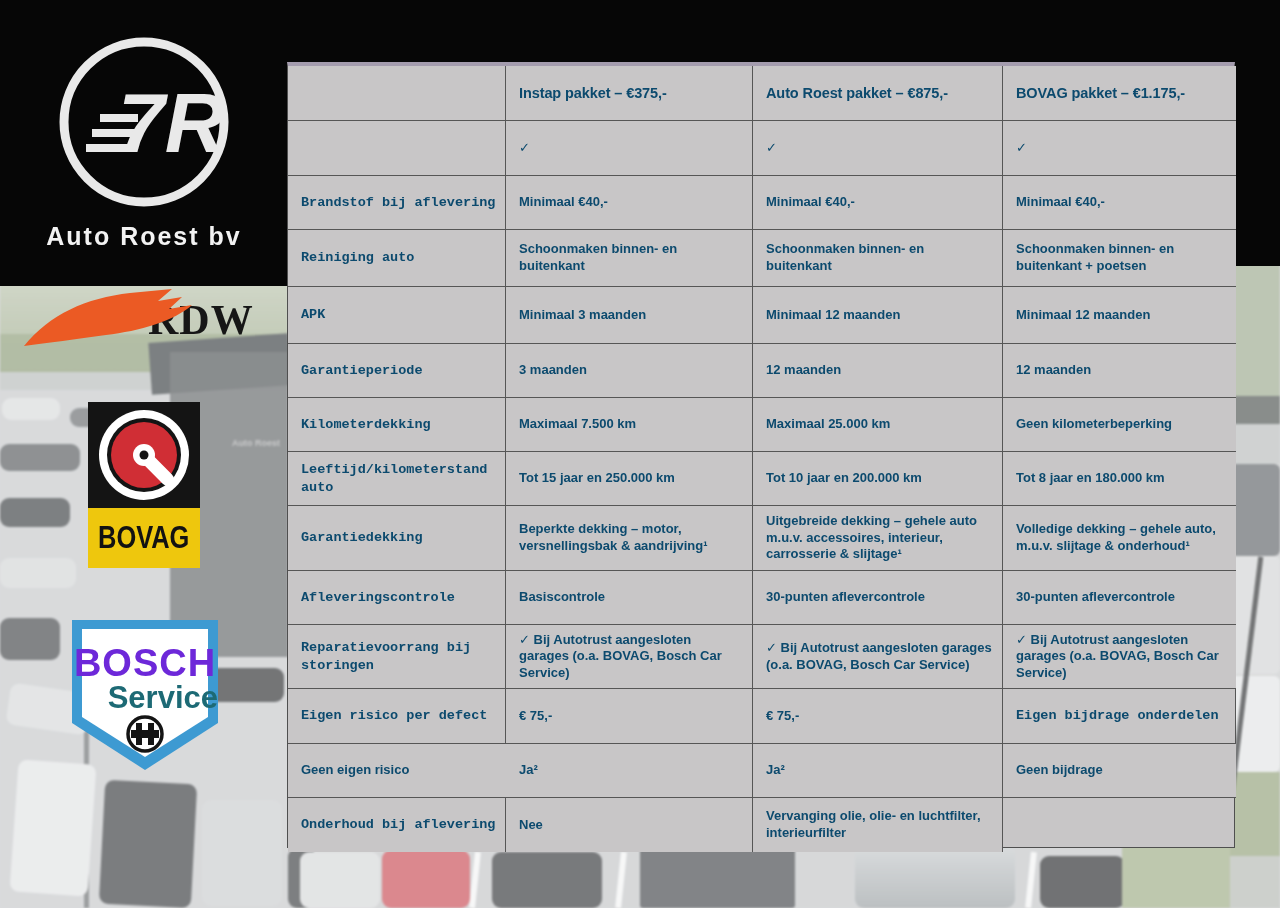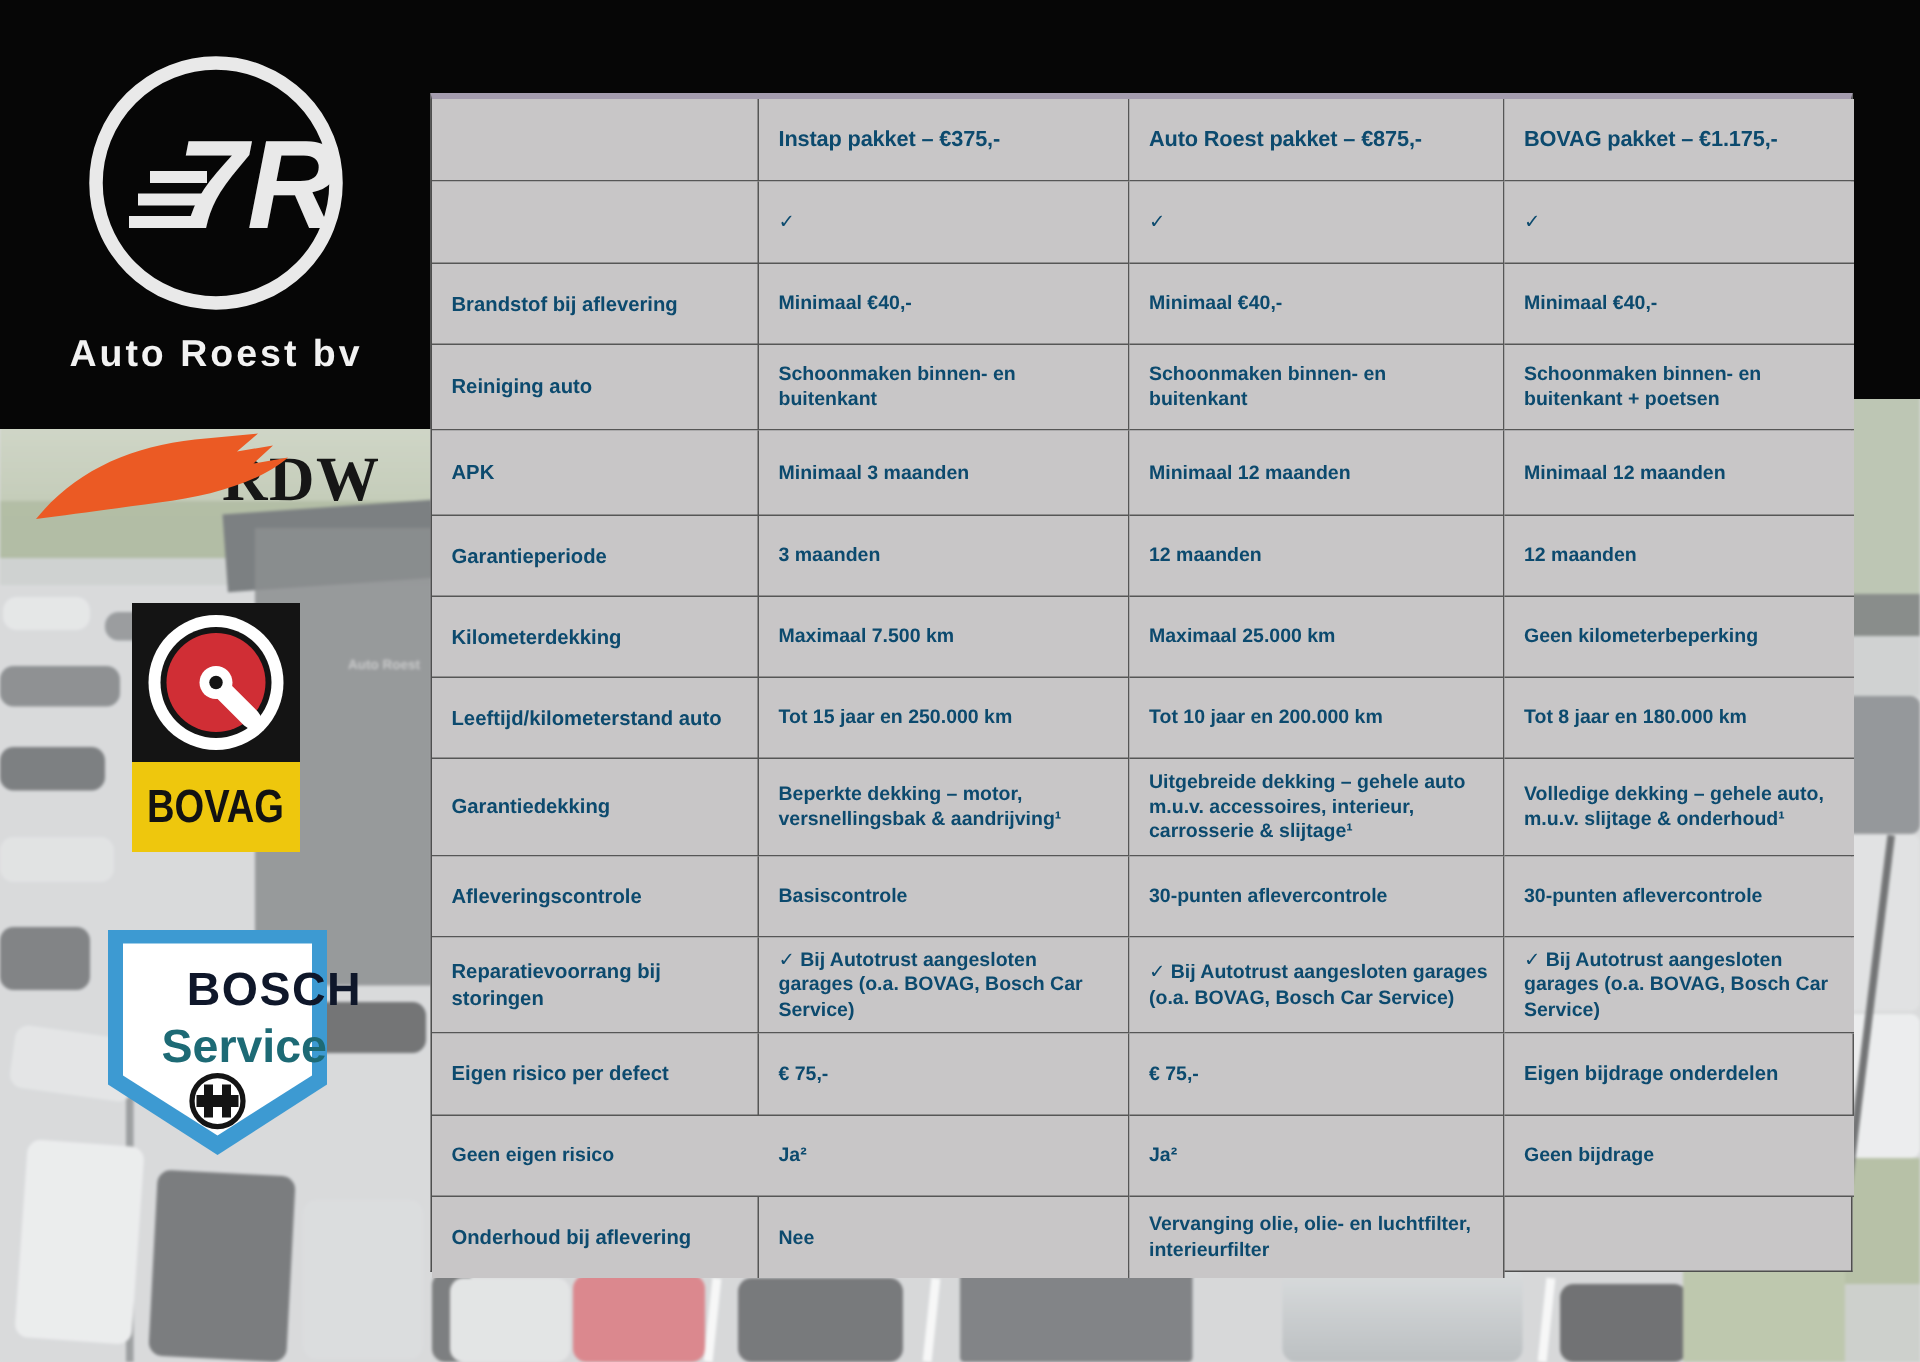--- a/index.html
+++ b/index.html
@@ -48,39 +48,39 @@
     font-weight:bold;font-size:42px;color:#161616;letter-spacing:1px;}
   .rdw svg{position:absolute;left:0;top:0;}
   
   .bovag{position:absolute;left:88px;top:402px;width:112px;height:166px;}
   .bovag-yellow{position:absolute;left:0;top:106px;width:112px;height:60px;background:#eec70d;
     display:flex;align-items:center;justify-content:center;}
   .bovag-text{font-weight:bold;font-size:31px;color:#121212;transform:scaleX(.82);letter-spacing:0;}
   
   .bosch{position:absolute;left:72px;top:620px;width:146px;height:152px;}
   .bosch-l1{position:absolute;left:0;top:22px;width:146px;text-align:center;
-    font-weight:bold;font-size:31px;color:#0f172a;letter-spacing:1px;padding-left:38px;}
+    font-weight:bold;font-size:38px;color:#6d28d9;letter-spacing:1px;}
   .bosch-l2{position:absolute;left:0;top:60px;width:146px;text-align:right;
     font-weight:bold;font-size:31px;color:#1d6a75;}
   
   .pkg-table{
     position:absolute;left:287px;top:62px;width:948px;height:786px;
     display:grid;grid-template-columns:218px 247px 250px 233px;
     border-top:4px solid #a49cae;border-left:1px solid #4f4f4f;
     border-right:1px solid #4f4f4f;border-bottom:1px solid #4f4f4f;
     box-sizing:border-box;background:#c8c6c7;
   }
   .cell{
     box-sizing:border-box;border-bottom:1px solid #565656;border-right:1px solid #565656;
     background:#c8c6c7;display:flex;flex-direction:column;justify-content:center;
     padding:4px 9px 4px 13px;color:#0c4a6e;font-weight:bold;font-size:13px;line-height:1.28;
   }
   .cell.lastcol{border-right:none;}
   .cell.lastrow{border-bottom:none;}
-  .cell.rowlabel{font-size:13.5px;}
+  .cell.rowlabel{font-size:13.5px;font-family:Liberation Mono, monospace;}
   .cell.colhead{font-size:14.5px;letter-spacing:-.1px;}
 </style>
 </head>
 <body>
 
 <div id="stage">
 
   <div class="photo">
     <div class="ph field-top"></div>
     <div class="ph field-band"></div>

